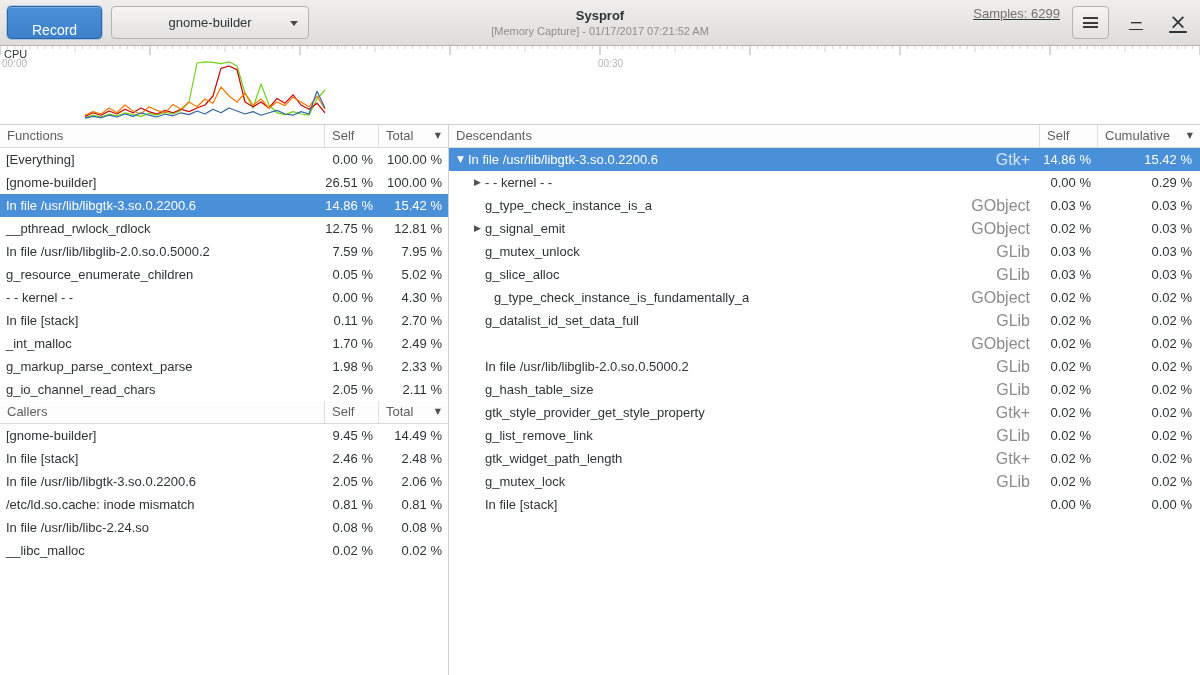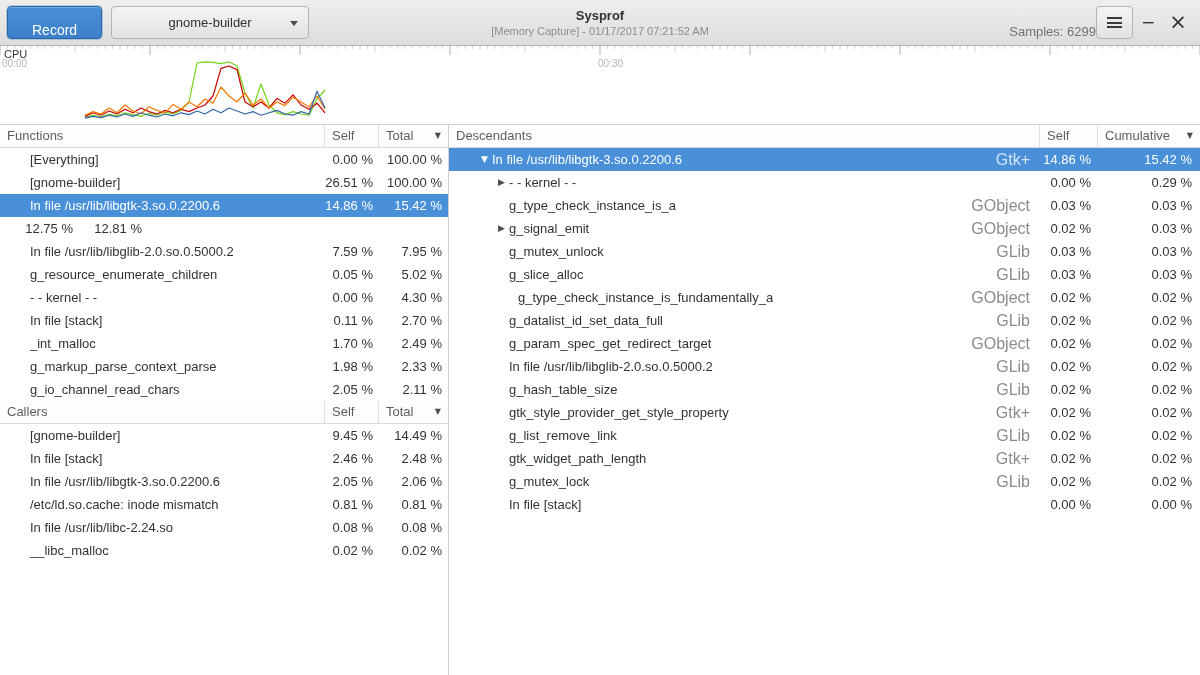--- a/index.html
+++ b/index.html
@@ -29,21 +29,21 @@
     font-family:"Liberation Sans", sans-serif;
   }
   .process-dropdown .caret {
     position:absolute; right:10px; top:14px; width:0; height:0;
     border-left:4px solid transparent; border-right:4px solid transparent;
     border-top:5px solid #4a4a4a;
   }
   .title-block { position:absolute; left:50%; transform:translateX(-50%); text-align:center; }
   .title { font-size:13px; font-weight:bold; color:#2e3436; }
   .subtitle { font-size:11px; color:#8d8d8d; margin-top:2px; }
-  .header-right { margin-left:auto; display:flex; align-items:flex-end; gap:0; }
+  .header-right { margin-left:auto; display:flex; align-items:flex-start; gap:12px;text-decoration:underline; }
   .samples { font-size:13px; color:#737373; }
   .menu-btn {
     width:37px; height:33px;
     background:linear-gradient(to bottom,#f5f4f3,#e3e2e1);
     border:1px solid #b4b3b2; border-radius:4px; cursor:pointer;
     display:flex; align-items:center; justify-content:center;
   }
   .hamburger { display:inline-block; width:15px; height:11px;
     border-top:2px solid #3a3a3a; border-bottom:2px solid #3a3a3a; position:relative; }
   .hamburger::before { content:''; position:absolute; top:2.5px; left:0; right:0; height:2px; background:#3a3a3a; }
@@ -70,21 +70,21 @@
   .hcell.htotal { width:70px; flex:0 0 70px; border-left:1px solid #e0e0e0; display:flex; justify-content:space-between; align-items:center; }
   .hcell.dself  { width:58px; flex:0 0 58px; border-left:1px solid #e0e0e0; }
   .hcell.dtotal { width:103px; flex:0 0 103px; border-left:1px solid #e0e0e0; display:flex; justify-content:space-between; align-items:center; }
   .sort-arrow { font-size:8px; color:#4f4f4f; font-family:"DejaVu Sans", sans-serif; }
 
   .rows { overflow:hidden; }
   .rows.functions { flex:0 0 253px; }
   .rows.callers { flex:1; }
   .rows.descendants { flex:1; }
 
-  .trow { display:flex; height:23px; line-height:23px; font-size:13px; color:#2e3436; cursor:default; white-space:nowrap;padding-left:24px; }
+  .trow { display:flex; height:23px; line-height:23px; font-size:13px; color:#2e3436; cursor:default; white-space:nowrap; }
   .trow .cname { flex:1; padding-left:6px; overflow:hidden; }
   .trow .cself  { width:54px; flex:0 0 54px; text-align:right; padding-right:5px; }
   .trow .ctotal { width:70px; flex:0 0 70px; text-align:right; padding-right:6px; }
   .trow.selected { background:#4a90d9; color:#ffffff; }
 
   .drow .cname { display:flex; align-items:center; }
   .drow .dself  { width:58px; flex:0 0 58px; text-align:right; padding-right:6px; }
   .drow .dtotal { width:103px; flex:0 0 103px; text-align:right; padding-right:8px; }
   .expander { width:15px; flex:0 0 15px; font-size:9px; color:#4f4f4f; text-align:center; font-family:"DejaVu Sans", sans-serif; }
   .selected .expander { color:#ffffff; }
@@ -315,20 +315,21 @@
             <span class="cname">[gnome-builder]</span>
             <span class="cself">26.51 %</span>
             <span class="ctotal">100.00 %</span>
           </div>
           <div class="trow selected">
             <span class="cname">In file /usr/lib/libgtk-3.so.0.2200.6</span>
             <span class="cself">14.86 %</span>
             <span class="ctotal">15.42 %</span>
           </div>
           <div class="trow">
+            <span class="cname">__pthread_rwlock_rdlock</span>
             <span class="cself">12.75 %</span>
             <span class="ctotal">12.81 %</span>
           </div>
           <div class="trow">
             <span class="cname">In file /usr/lib/libglib-2.0.so.0.5000.2</span>
             <span class="cself">7.59 %</span>
             <span class="ctotal">7.95 %</span>
           </div>
           <div class="trow">
             <span class="cname">g_resource_enumerate_children</span>
@@ -482,21 +483,20 @@
               <span class="expander"></span>
               <span class="ntext">g_datalist_id_set_data_full</span>
               <span class="ccat">GLib</span>
             </span>
             <span class="dself">0.02 %</span>
             <span class="dtotal">0.02 %</span>
           </div>
           <div class="trow drow">
             <span class="cname" style="padding-left: 21px;">
               <span class="expander"></span>
-              <span class="ntext">g_param_spec_get_redirect_target</span>
               <span class="ccat">GObject</span>
             </span>
             <span class="dself">0.02 %</span>
             <span class="dtotal">0.02 %</span>
           </div>
           <div class="trow drow">
             <span class="cname" style="padding-left: 21px;">
               <span class="expander"></span>
               <span class="ntext">In file /usr/lib/libglib-2.0.so.0.5000.2</span>
               <span class="ccat">GLib</span>

